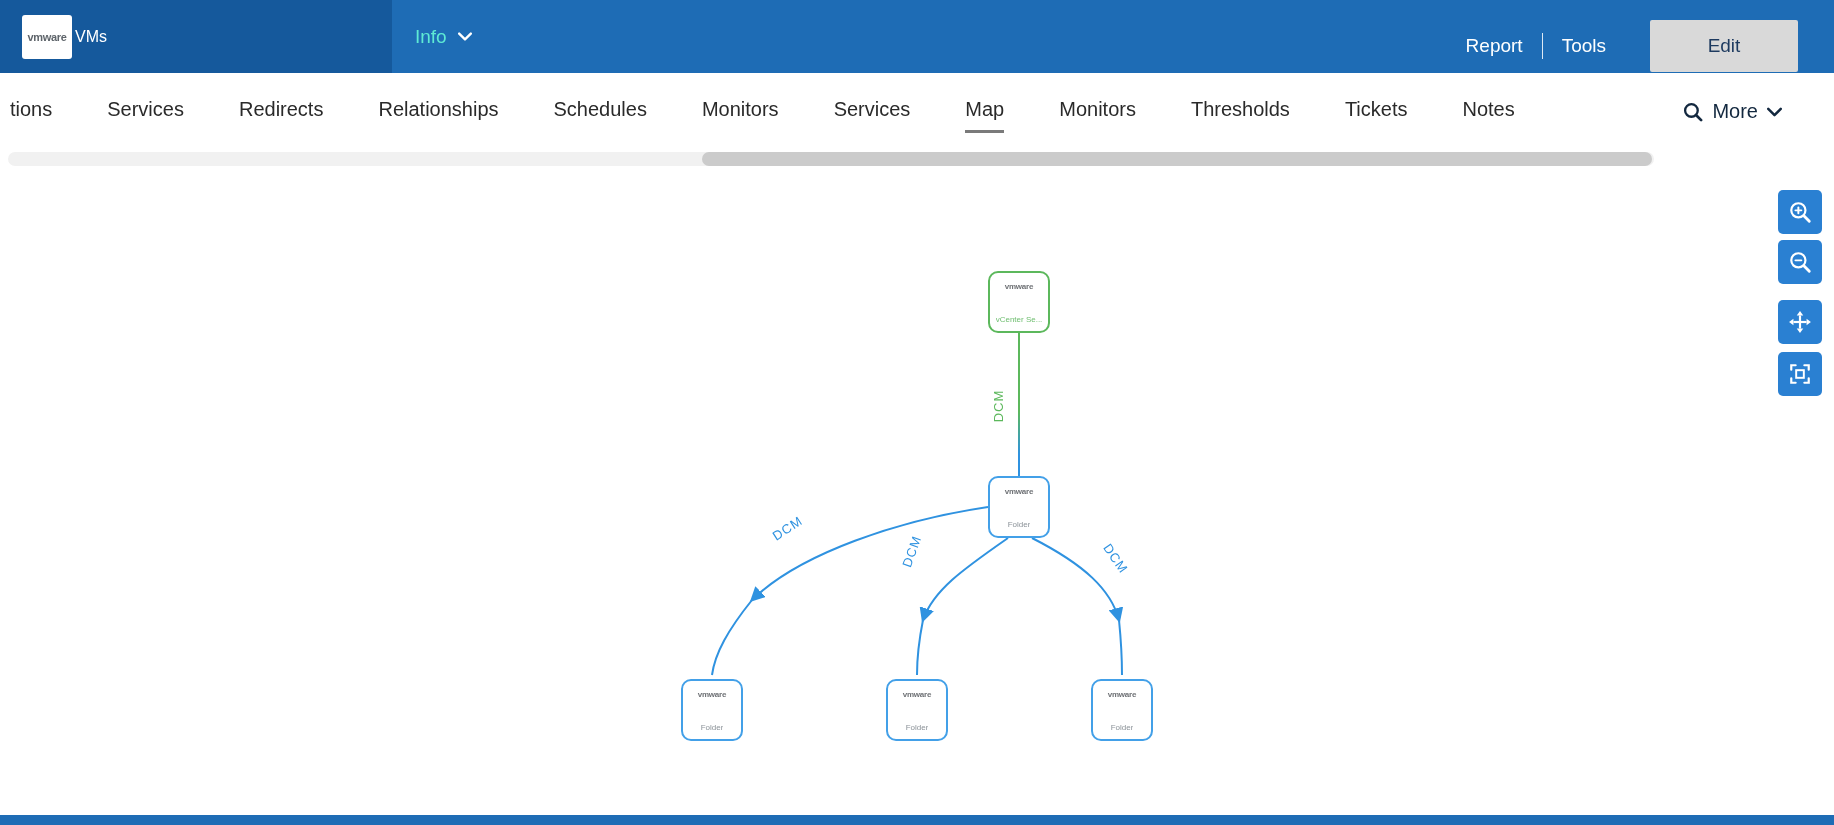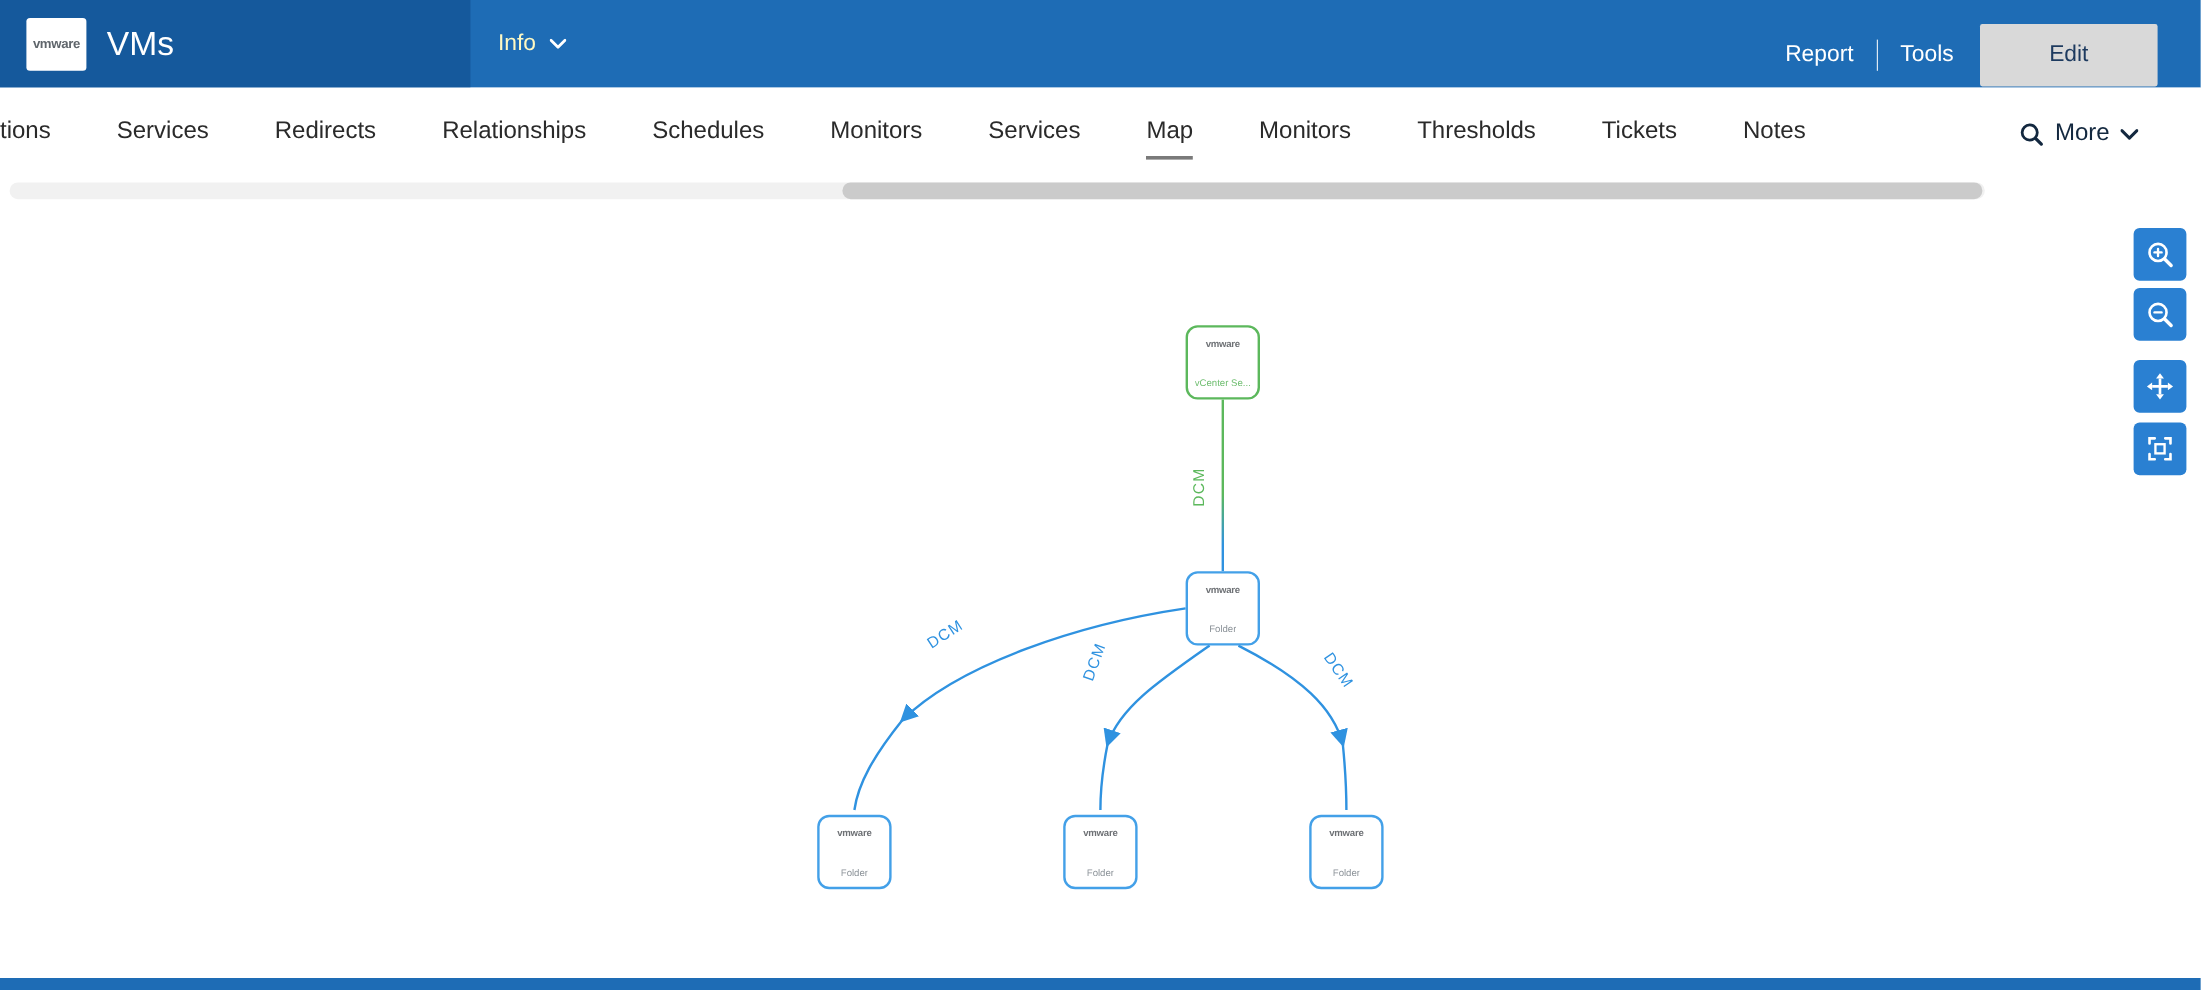--- a/index.html
+++ b/index.html
@@ -8,34 +8,34 @@
     background: #fff; font-family: "Liberation Sans", sans-serif;
   }
 
   
   .header { position: relative; height: 73px; background: #1e6cb5; }
   .header-left { position: absolute; left: 0; top: 0; width: 392px; height: 73px;
     background: #15599c; display: flex; align-items: center; }
   .logo-box { width: 50px; height: 44px; background: #fff; border-radius: 3px;
     margin-left: 22px; display: flex; align-items: center; justify-content: center; }
   .logo-text { font-size: 11px; font-weight: bold; color: #5f656b; letter-spacing: -0.3px; }
-  .app-title { color: #fff; font-size: 28px; margin-left: 17px; font-weight: 400; }
+  .app-title { color: #fff; font-size: 16px; margin-left: 3px; font-weight: 400; }
   .info-dd { position: absolute; left: 415px; top: 0; height: 73px; display: flex;
-    align-items: center; gap: 11px; color: #fef9c3; font-size: 19px; cursor: pointer; }
+    align-items: center; gap: 11px; color: #5eead4; font-size: 19px; cursor: pointer; }
   .header-actions { position: absolute; right: 36px; top: 0; height: 91px;
     display: flex; align-items: center; }
   .header-link { color: #fff; font-size: 19px; cursor: pointer; }
   .header-sep { width: 1px; height: 26px; background: rgba(255,255,255,.85); margin: 0 19px; }
-  .edit-btn { margin-left: 22px; width: 148px; height: 52px; background: #d9d9d9;
+  .edit-btn { margin-left: 44px; width: 148px; height: 52px; background: #d9d9d9;
     border: none; border-radius: 2px; font-size: 19px; color: #1d3a5f;
     font-family: inherit; cursor: pointer; }
 
   
   .tabbar { position: relative; height: 77px; background: #fff; display: flex;
-    align-items: center; padding-left: 0; gap: 55px; }
+    align-items: center; padding-left: 10px; gap: 55px; }
   .tab { font-size: 20px; color: #2a2a2a; cursor: pointer; white-space: nowrap;
     padding: 8px 0 9px; border-bottom: 3px solid transparent; }
   .tab.active { border-bottom-color: #7a7a7a; }
   .tabs-more { position: absolute; right: 52px; top: 0; height: 77px; display: flex;
     align-items: center; gap: 9px; color: #13283f; font-size: 20px; cursor: pointer; }
 
   
   .hscroll-row { position: relative; height: 18px; background: #fff; }
   .hscroll { position: absolute; left: 8px; top: 2px; width: 1646px; height: 14px;
     background: #f1f1f1; border-radius: 7px; }

